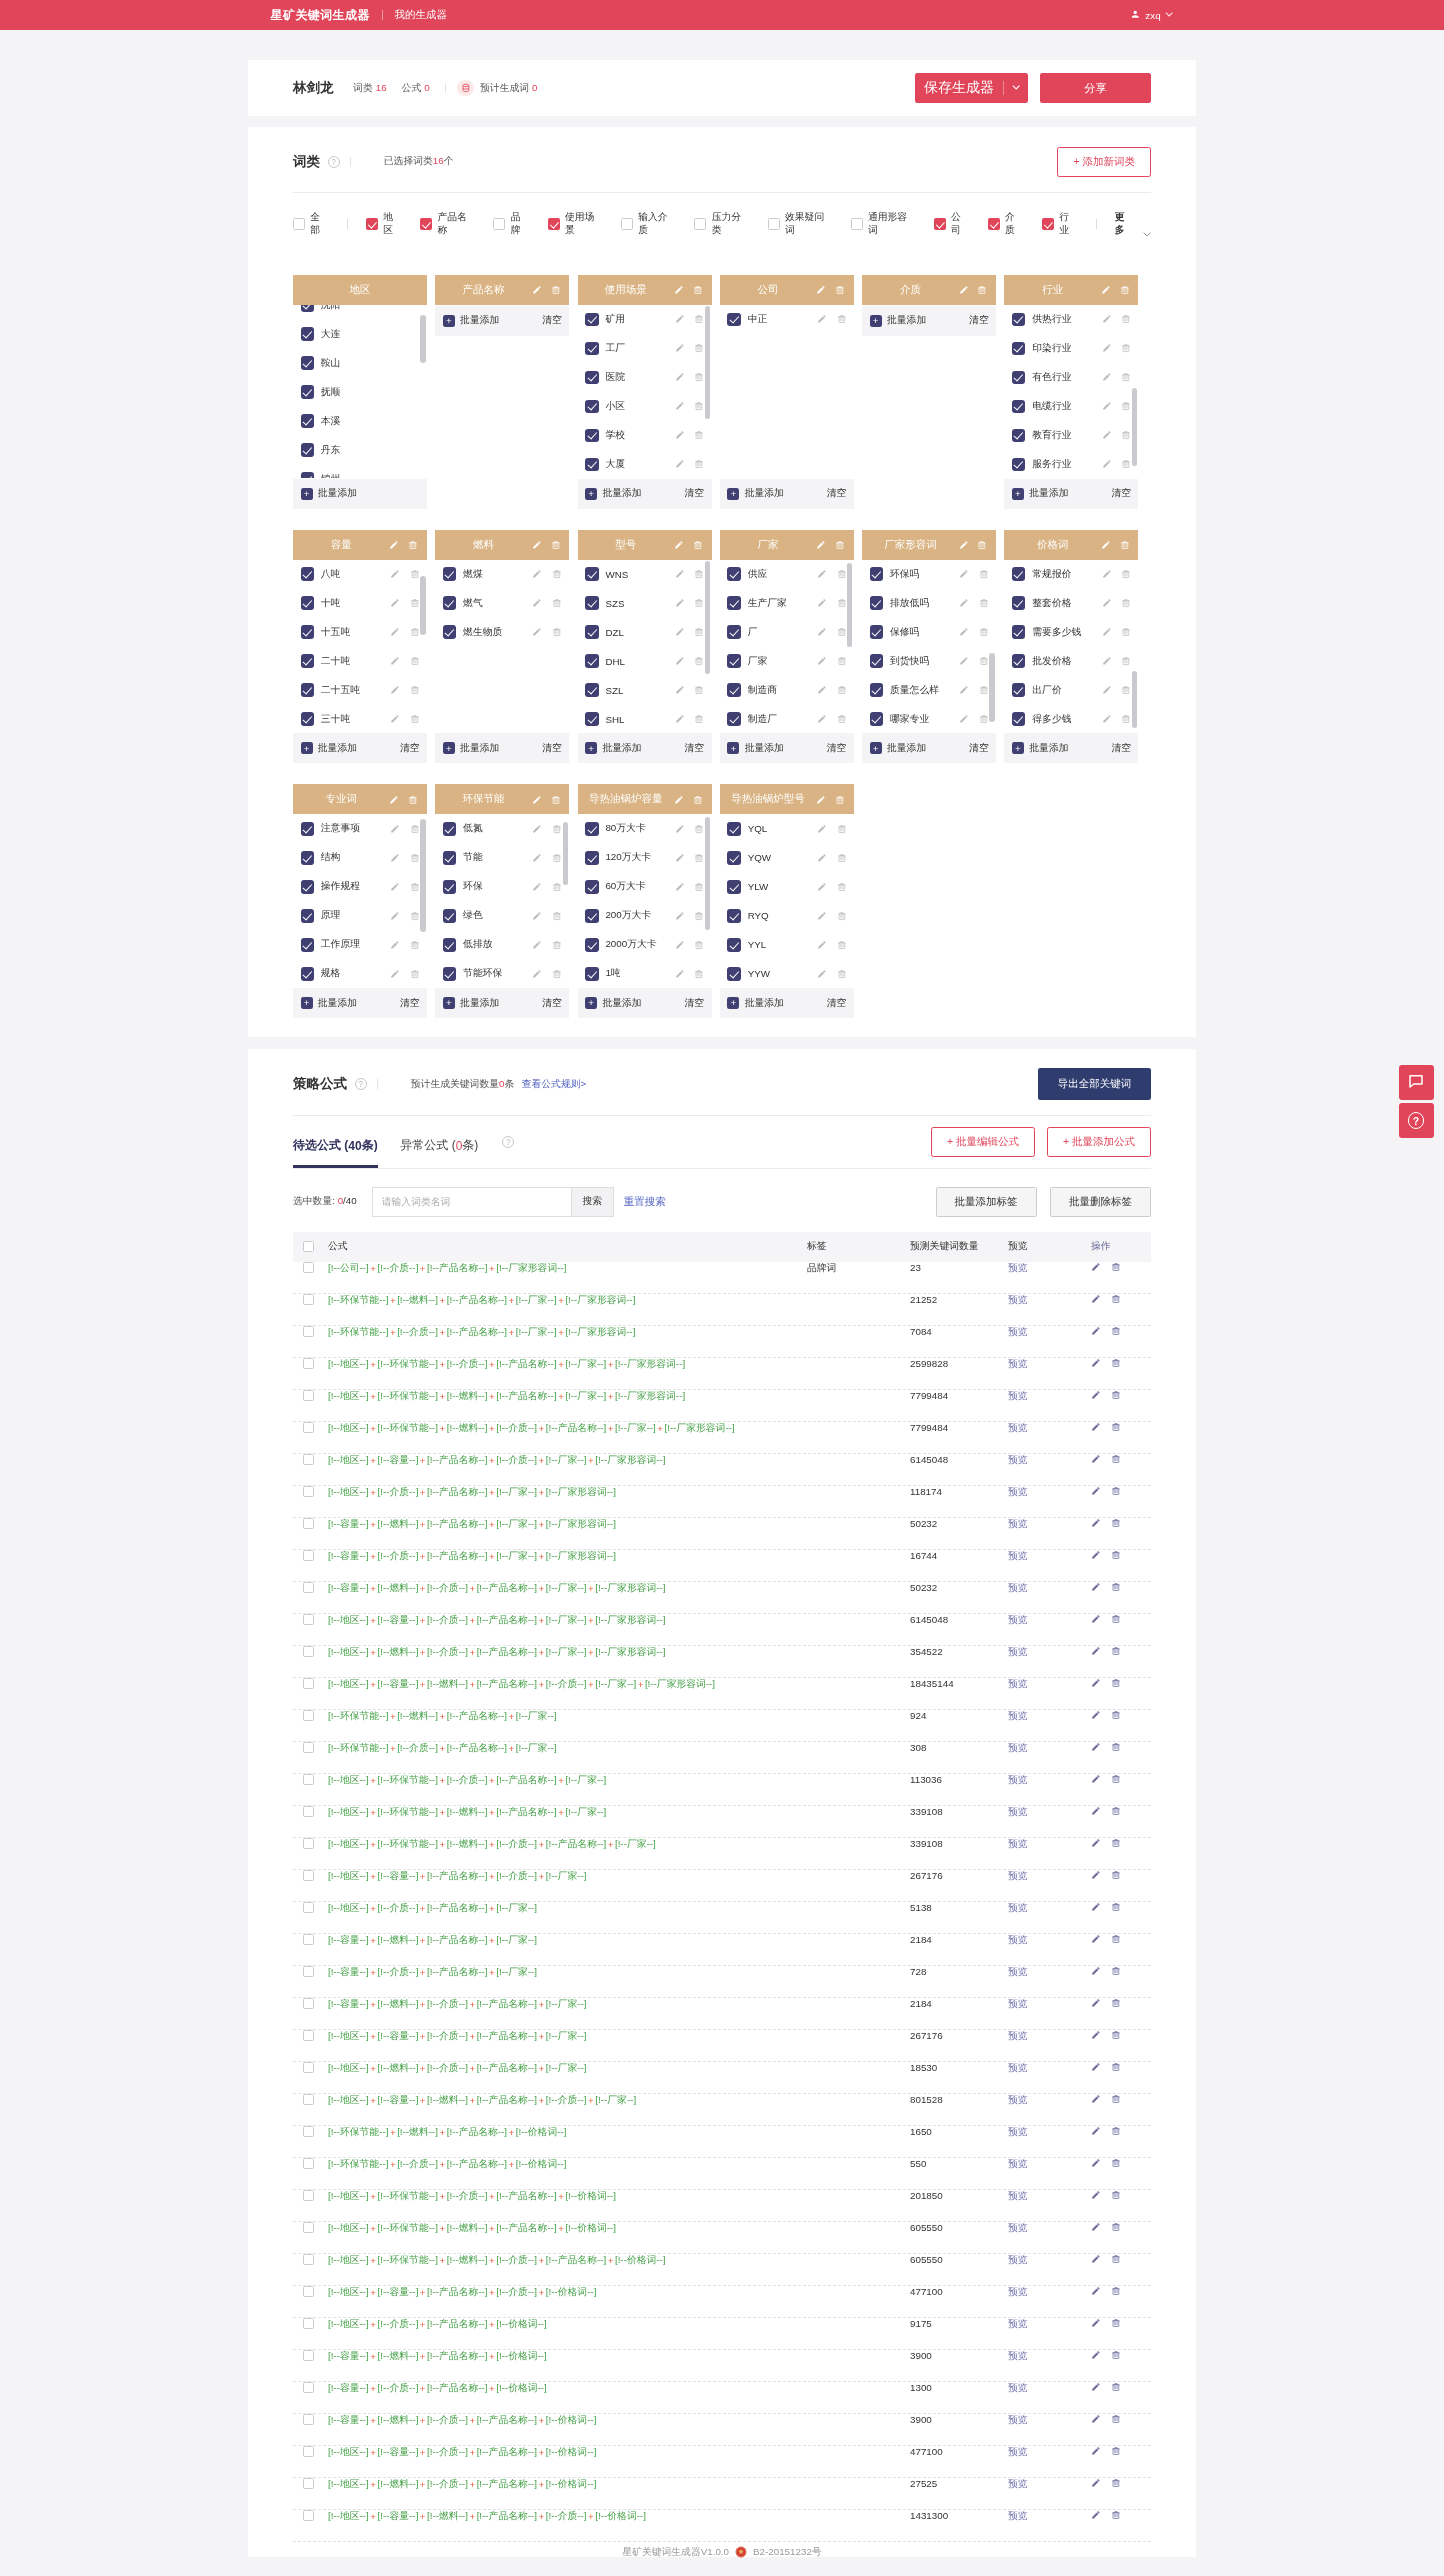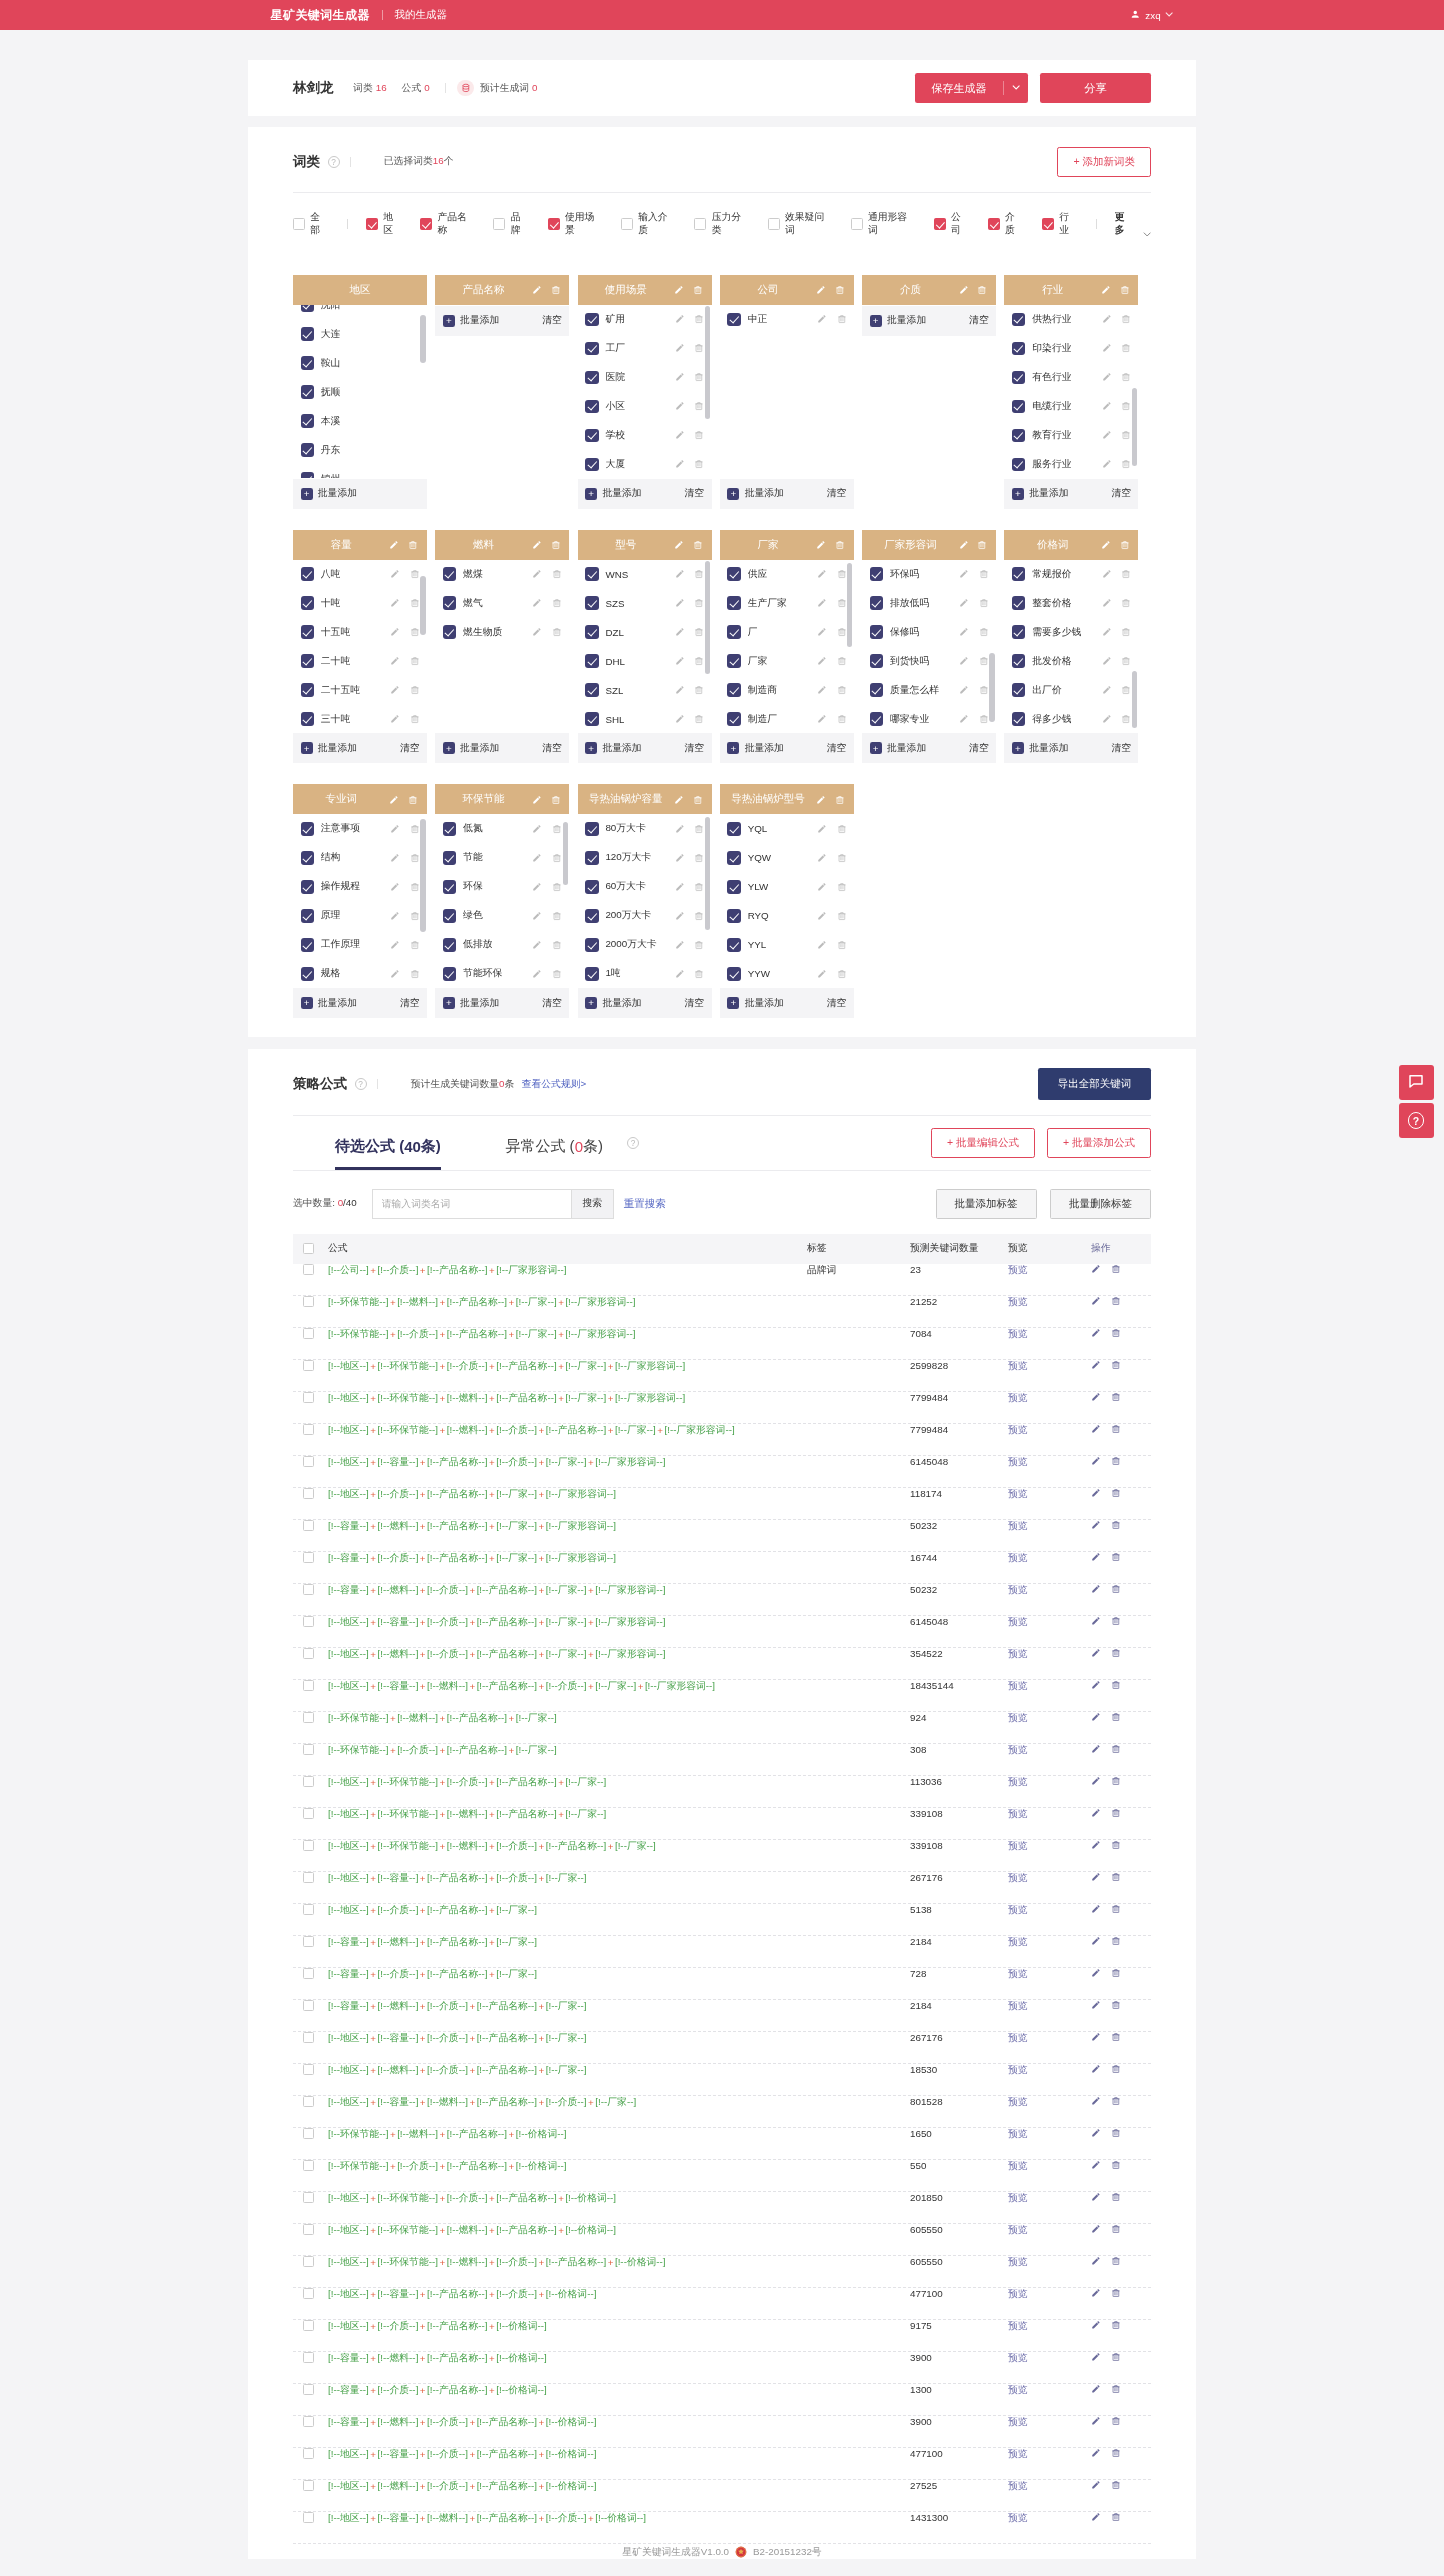--- a/index.html
+++ b/index.html
@@ -20,21 +20,21 @@
   .userbox .chev{display:flex;opacity:.85;}
   
   .card{background:#fff;}
   .titlebar-card{margin-top:30px;height:56px;display:flex;align-items:center;padding:0 45px;}
   .gen-name{font-size:13.5px;font-weight:bold;margin-right:19.6px;}
   .stat{font-size:9.8px;color:#555;margin-right:15px;}
   .stat b{font-weight:normal;color:var(--red);margin-left:3px;}
   .vsep{width:0.8px;height:10.5px;background:#e3e3e3;margin:0 12px 0 0;display:inline-block;}
   .coin-ic{width:16.6px;height:16.6px;border-radius:50%;background:#fbe9ea;display:flex;align-items:center;justify-content:center;color:var(--red);margin-right:6px;}
   .tb-actions{margin-left:auto;display:flex;gap:12px;}
-  .btn-save{width:113px;height:30px;background:var(--red);color:#fff;border:none;border-radius:2.3px;font-size:11px;display:flex;align-items:center;cursor:pointer;font-family:inherit;}
+  .btn-save{width:113px;height:30px;background:var(--red);color:#fff;border:none;border-radius:2.3px;font-size:14px;display:flex;align-items:center;cursor:pointer;font-family:inherit;}
   .btn-save .lbl{flex:1;text-align:center;}
   .btn-save .bsep{width:0.8px;height:13.5px;background:rgba(255,255,255,.35);}
   .btn-save .chev{width:24px;display:flex;align-items:center;justify-content:center;}
   .btn-share{width:111px;height:30px;background:var(--red);color:#fff;border:none;border-radius:2.3px;font-size:11.3px;cursor:pointer;font-family:inherit;}
   
   .wordcats-card{margin-top:11.3px;padding:0 45px 19px;}
   .sec-head{display:flex;align-items:center;padding:19.6px 0 15px;border-bottom:0.8px solid var(--line);}
   .sec-title{font-size:13.5px;font-weight:bold;margin-right:7.5px;}
   .help{width:12px;height:12px;border-radius:50%;border:0.8px solid #c9c9c9;color:#b9b9b9;font-size:8.3px;display:inline-flex;align-items:center;justify-content:center;margin-right:10.5px;flex:none;}
   .sec-sub{font-size:9.8px;color:#555;padding-left:21px;}
@@ -65,21 +65,21 @@
   .iacts{margin-left:auto;display:flex;gap:9.8px;color:#bcbcbc;}
   .iacts .icon{display:flex;cursor:pointer;}
   .sthumb{position:absolute;right:1.5px;width:5.3px;border-radius:3px;background:#c9c9ce;}
   .wfoot{height:30px;background:#f4f4f6;display:flex;align-items:center;padding:0 7.5px;font-size:9.8px;color:#333;margin-top:0.8px;}
   .addbtn{display:flex;align-items:center;cursor:pointer;}
   .plusbox{width:12px;height:12px;background:var(--indigo);color:#fff;border-radius:2.3px;display:inline-flex;align-items:center;justify-content:center;font-size:9.8px;margin-right:5.3px;line-height:1;}
   .clear{margin-left:auto;cursor:pointer;}
   
   .strategy-card{margin-top:11.3px;padding:0 45px 15px;}
   .tabs-row{display:flex;align-items:center;border-bottom:0.8px solid var(--line);}
-  .tab{padding:21px 0 13.5px;margin-right:22.6px;font-size:15px;color:#444;position:relative;cursor:pointer;display:flex;align-items:center;margin-left:42px;}
+  .tab{padding:21px 0 13.5px;margin-right:22.6px;font-size:12px;color:#444;position:relative;cursor:pointer;display:flex;align-items:center;}
   .tab.active{color:var(--navy);font-weight:bold;}
   .tab.active::after{content:'';position:absolute;left:0;right:0;bottom:-0.8px;height:3px;background:var(--navy);}
   .tab .zero{color:var(--red);}
   .tabs-row .help{margin:0 0 0 1.5px;}
   .tab-actions{margin-left:auto;display:flex;gap:12px;align-items:center;}
   .search-row{margin-top:18px;display:flex;align-items:center;font-size:9.8px;}
   .sel-label{color:#555;}
   .sel-label b{font-weight:normal;color:var(--red);}
   .sel-label i{font-style:normal;color:#333;}
   .search-input{width:200px;height:30px;border:0.8px solid #ddd;padding:0 9px;font-size:9.8px;margin-left:15px;font-family:inherit;color:#333;outline:none;}

